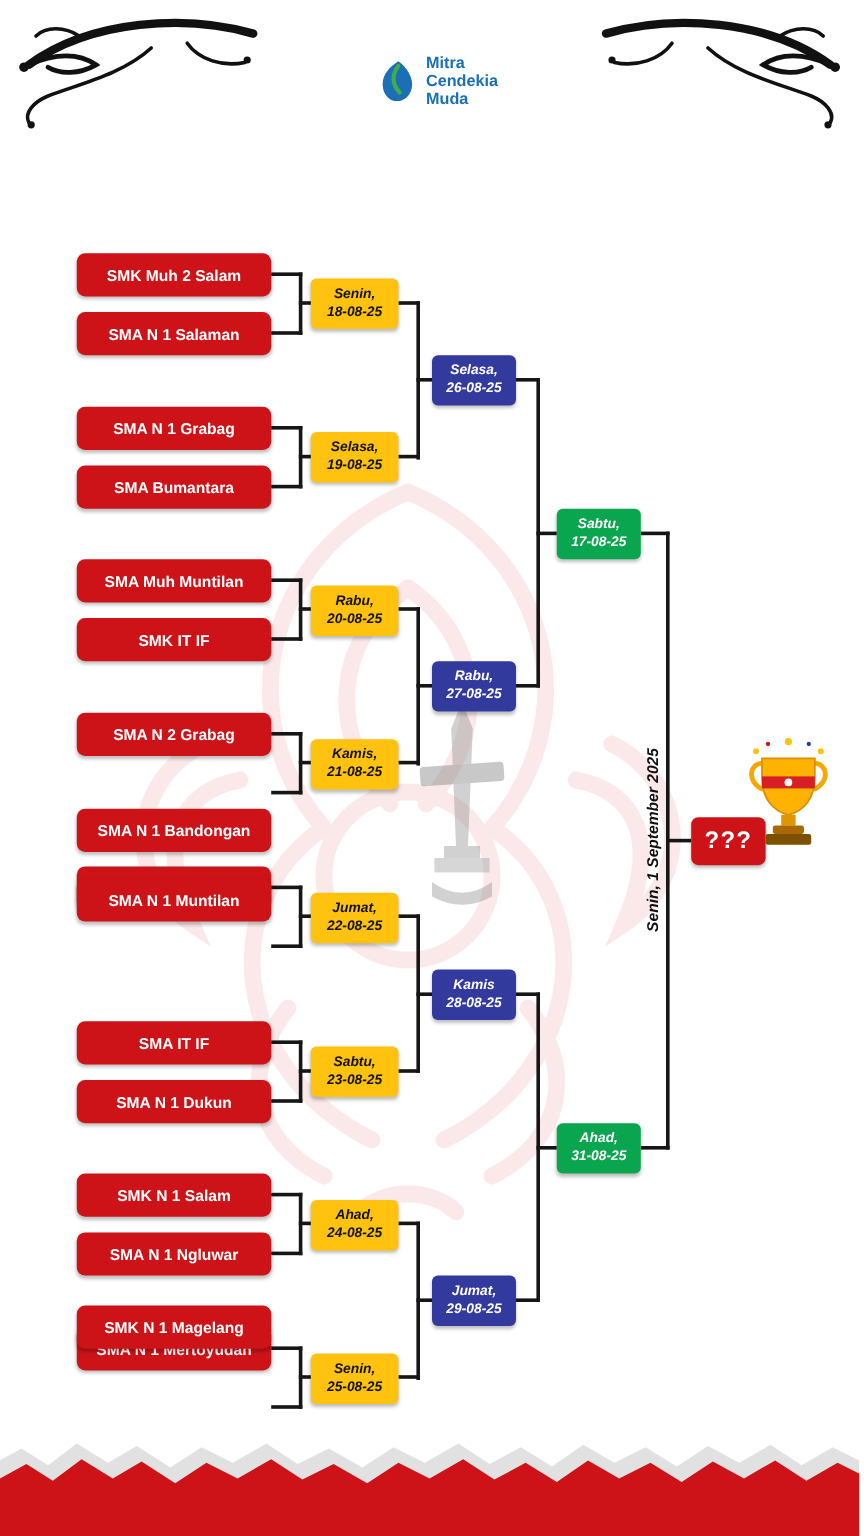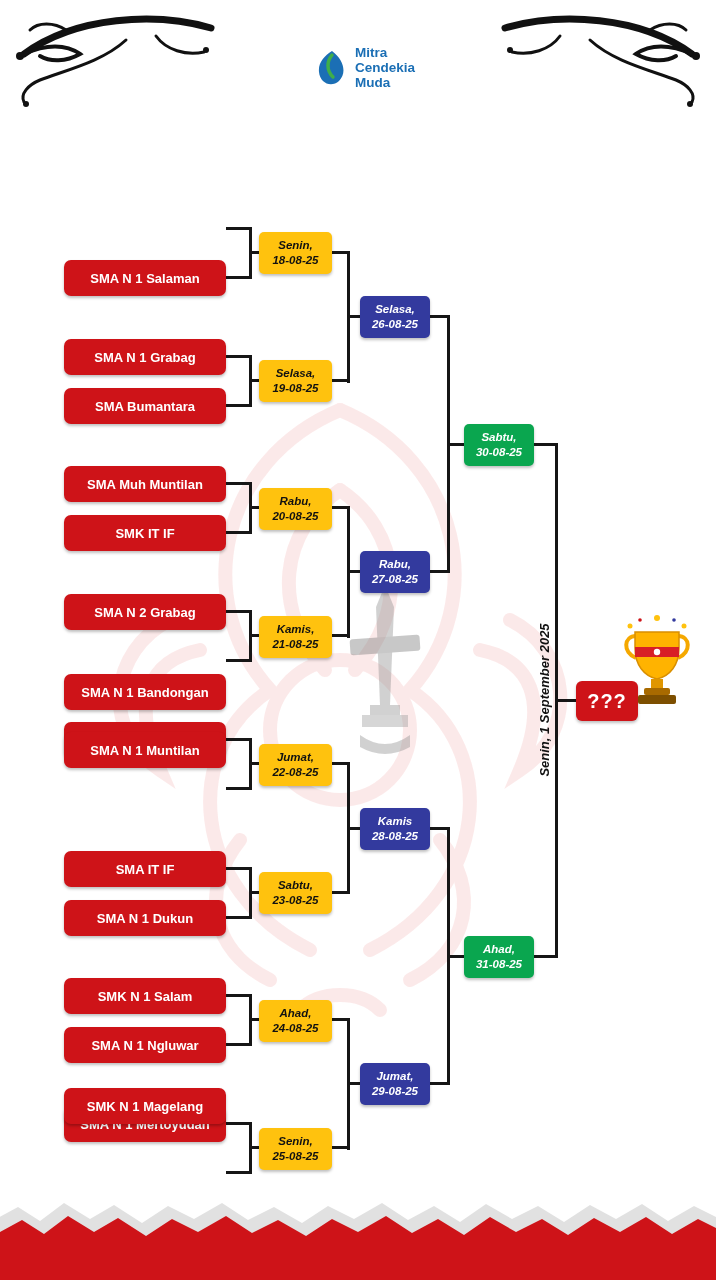--- a/index.html
+++ b/index.html
@@ -180,20 +180,23 @@
   <div class="line" style="left:430px;top:827px;width:20px;height:3px"></div>
   <div class="line" style="left:430px;top:1082px;width:20px;height:3px"></div>
   <div class="line" style="left:447px;top:827px;width:3px;height:258px"></div>
   <div class="line" style="left:447px;top:955px;width:17px;height:3px"></div>
 
   <div class="line" style="left:534px;top:443px;width:24px;height:3px"></div>
   <div class="line" style="left:534px;top:955px;width:24px;height:3px"></div>
   <div class="line" style="left:555px;top:443px;width:3px;height:515px"></div>
   <div class="line" style="left:555px;top:699px;width:21px;height:3px"></div>
 
+  <div class="team" style="top:211px">
+      <span>SMK Muh 2 Salam</span>
+    </div>
   <div class="team" style="top:260px">
       <span>SMA N 1 Salaman</span>
     </div>
   <div class="date r1" style="top:232px">
     <span>Senin,</span>
     <span>18-08-25</span>
   </div>
 
   <div class="team" style="top:339px">
       <span>SMA N 1 Grabag</span>
@@ -284,21 +287,21 @@
     <span>Kamis</span>
     <span>28-08-25</span>
   </div>
   <div class="date r2" style="top:1063px">
     <span>Jumat,</span>
     <span>29-08-25</span>
   </div>
 
   <div class="date r3" style="top:424px">
     <span>Sabtu,</span>
-    <span>30-08-25</span>
+    <span>17-08-25</span>
   </div>
   <div class="date r3" style="top:936px">
     <span>Ahad,</span>
     <span>31-08-25</span>
   </div>
 
   <div class="vdate">Senin, 1 September 2025</div>
   <div class="final-box">
     <span>???</span>
   </div>

